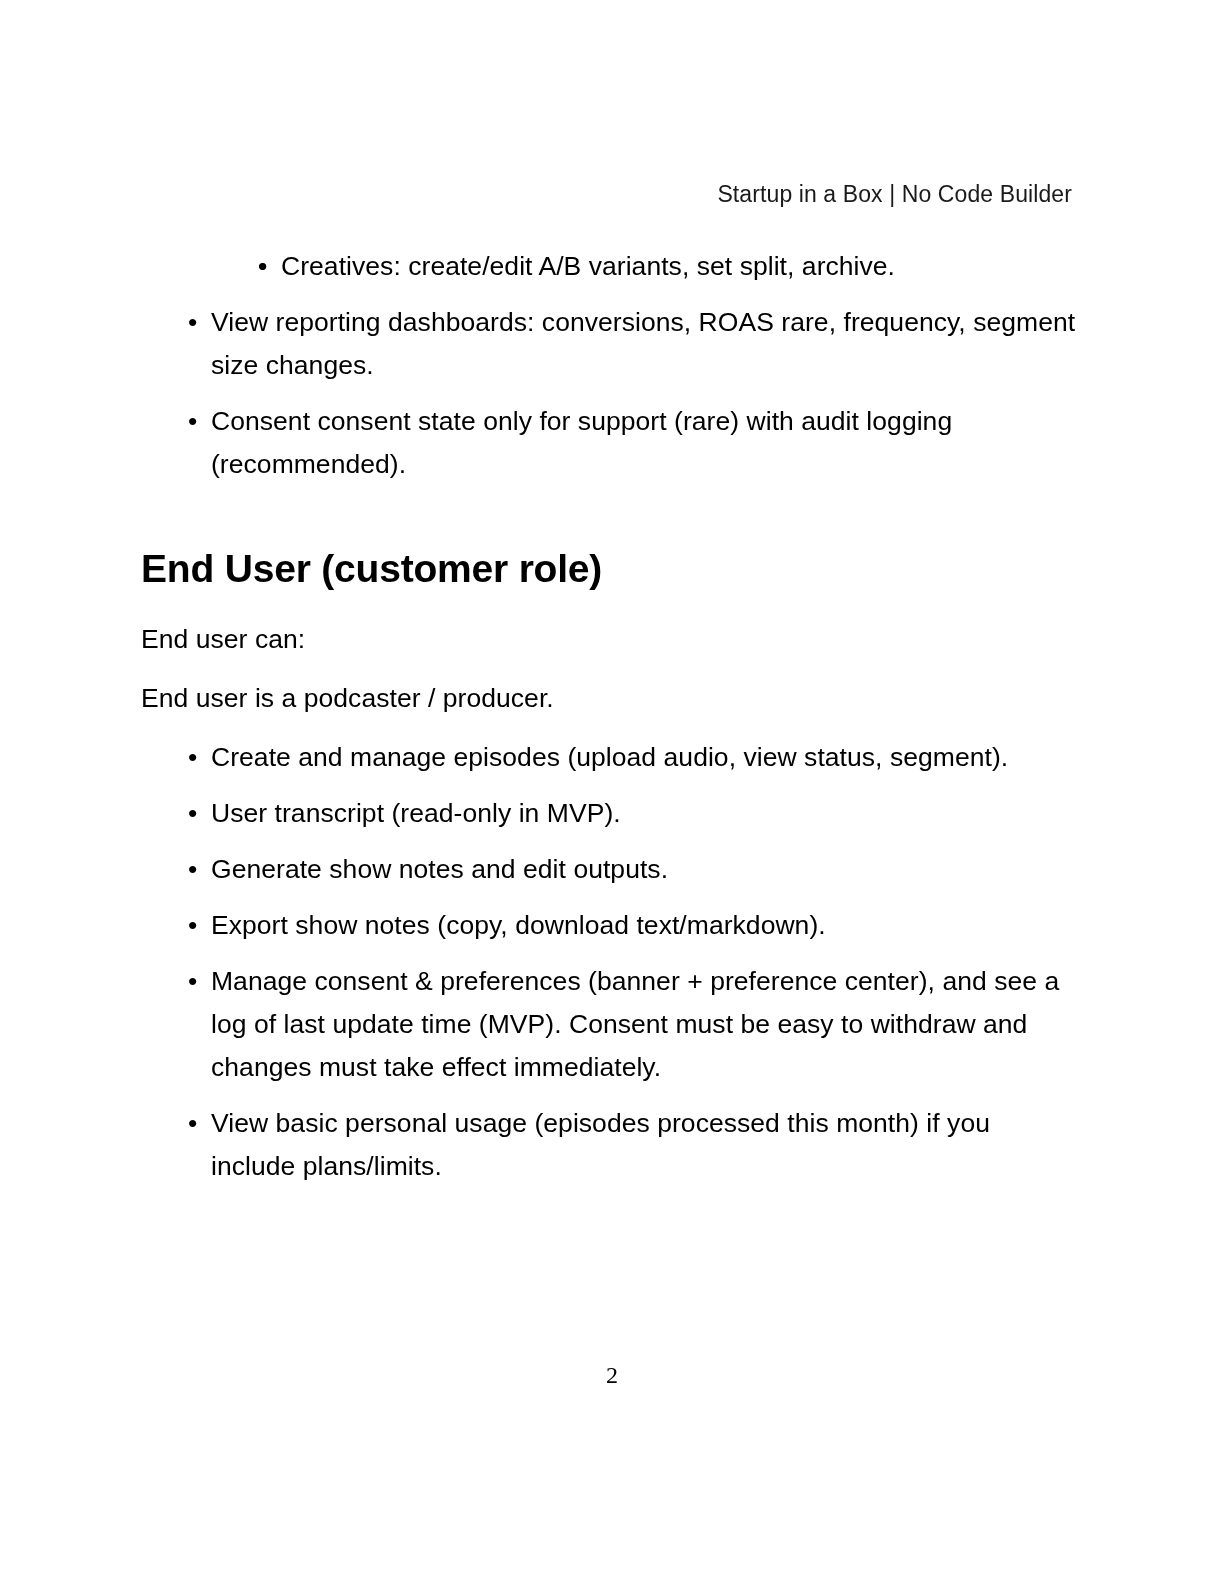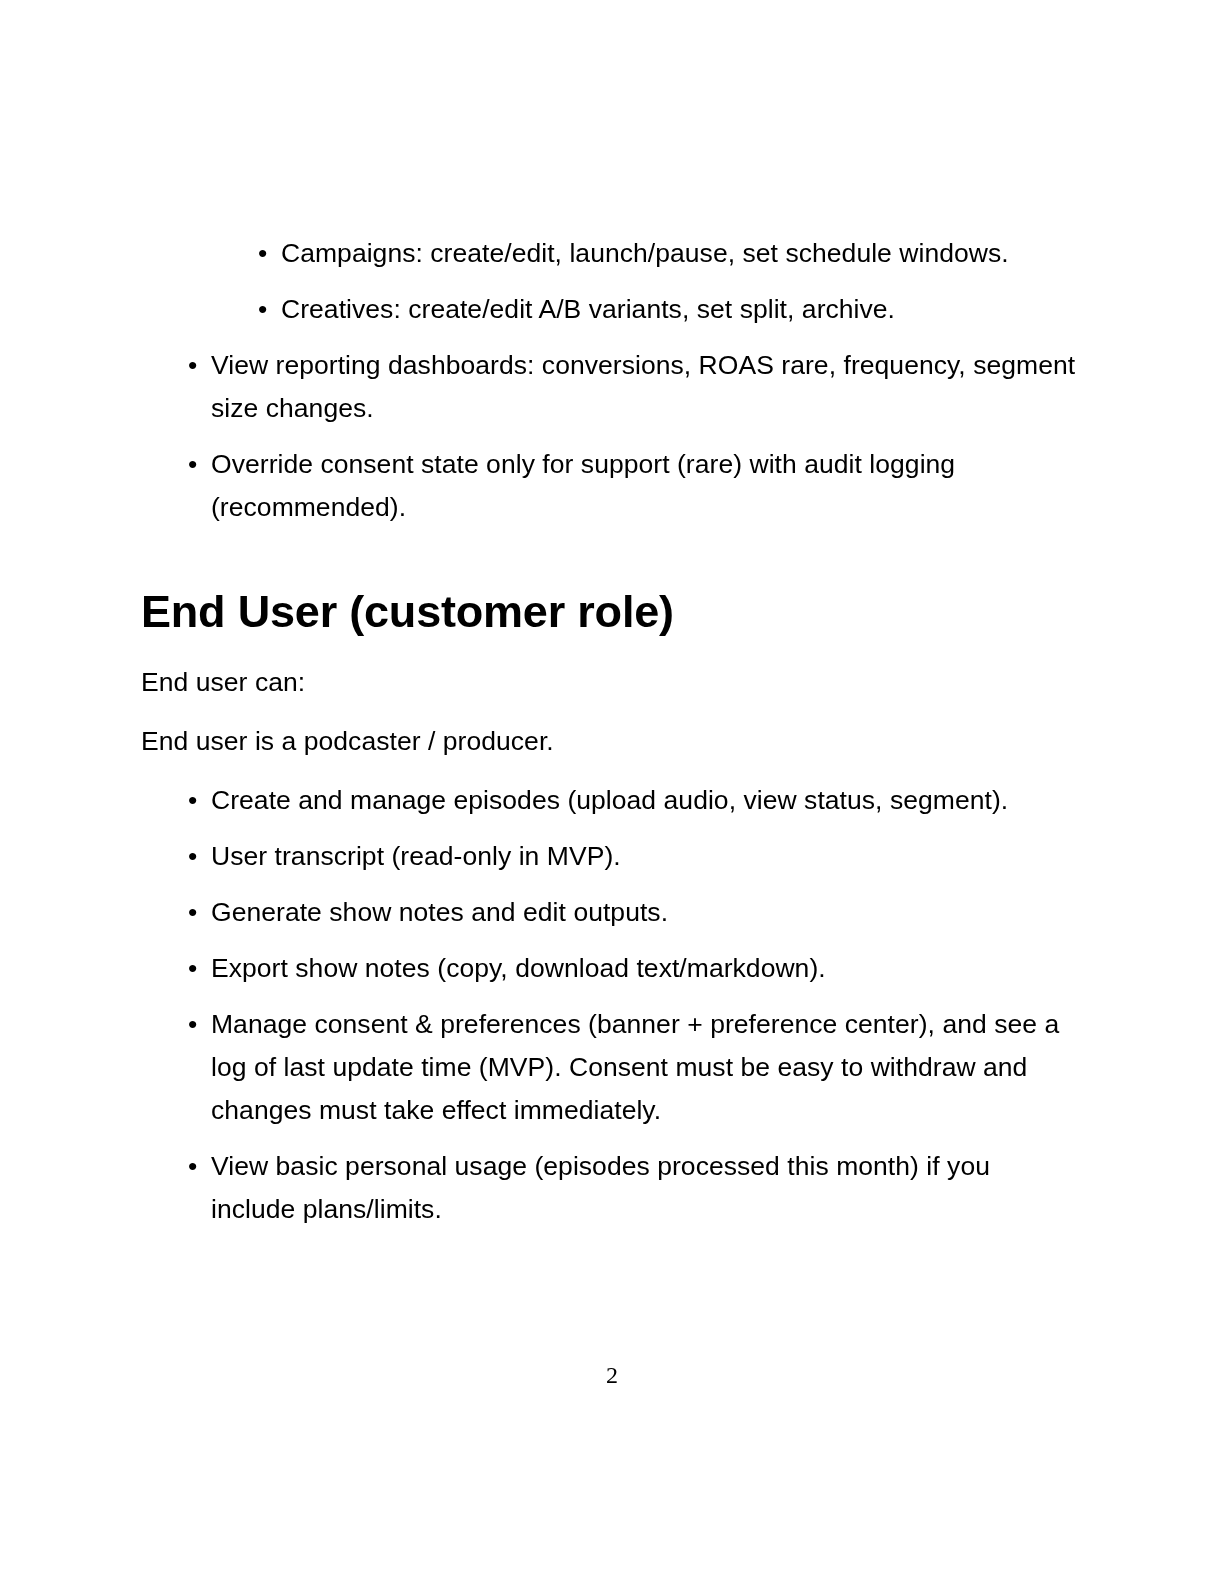--- a/index.html
+++ b/index.html
@@ -78,21 +78,21 @@
     font-size: 26.5px;
     line-height: 43px;
   }
 
   .bullet-text {
     display: block;
   }
 
   
   h1.section-heading {
-    font-size: 45px;
+    font-size: 39px;
     line-height: 50px;
     font-weight: bold;
     margin: 58px 0 24px 0;
     padding: 0;
     letter-spacing: -0.2px;
     color: #000000;
   }
 
   
   p.body-para {
@@ -124,42 +124,42 @@
     font-size: 24px;
     line-height: 30px;
     color: #000000;
   }
 </style>
 </head>
 <body>
 
 <div class="page">
 
+  <div class="doc-header">Startup in a Box | No Code Builder</div>
 
   <div class="content">
 
     <ul class="bullets level2 list-group-top">
       <li>
         <span class="bullet-glyph">•</span>
-        <span class="bullet-text">Campaigns: create/edit, launch/pause, set schedule windows.</span>
       </li>
       <li>
         <span class="bullet-glyph">•</span>
         <span class="bullet-text">Creatives: create/edit A/B variants, set split, archive.</span>
       </li>
     </ul>
 
     <ul class="bullets level1">
       <li>
         <span class="bullet-glyph">•</span>
         <span class="bullet-text">View reporting dashboards: conversions, ROAS rare, frequency, segment size changes.</span>
       </li>
       <li>
         <span class="bullet-glyph">•</span>
-        <span class="bullet-text">Override consent state only for support (rare) with audit logging (recommended).</span>
+        <span class="bullet-text">Consent consent state only for support (rare) with audit logging (recommended).</span>
       </li>
     </ul>
 
     <h1 class="section-heading">End User (customer role)</h1>
 
     <div class="para-block">
       <p class="body-para">End user can:</p>
       <p class="body-para">End user is a podcaster / producer.</p>
     </div>
 

